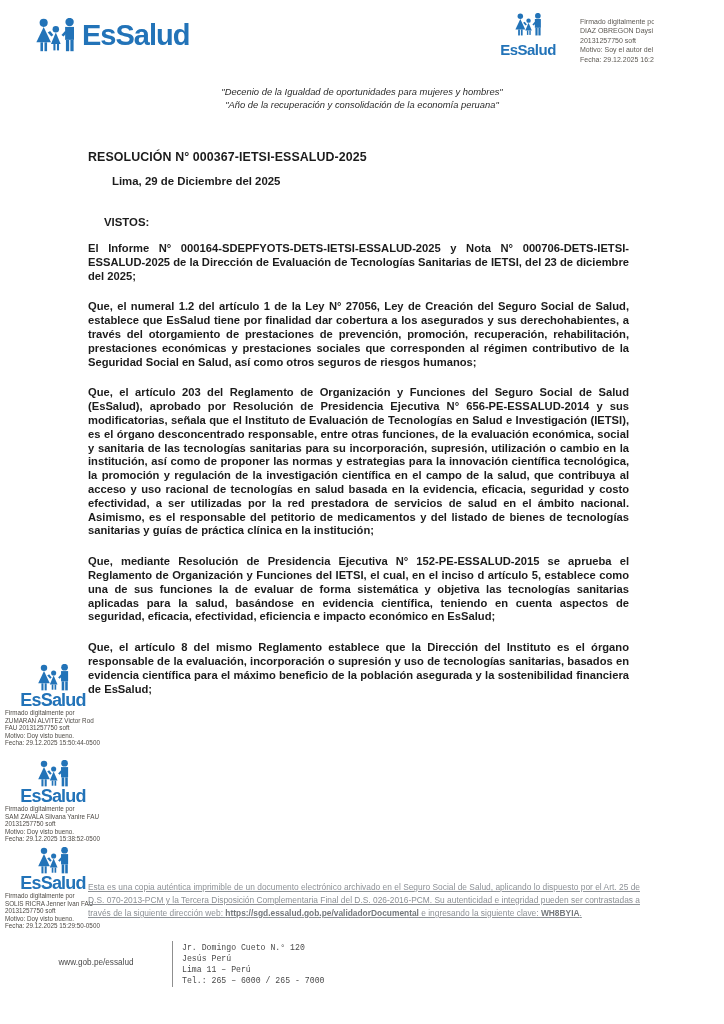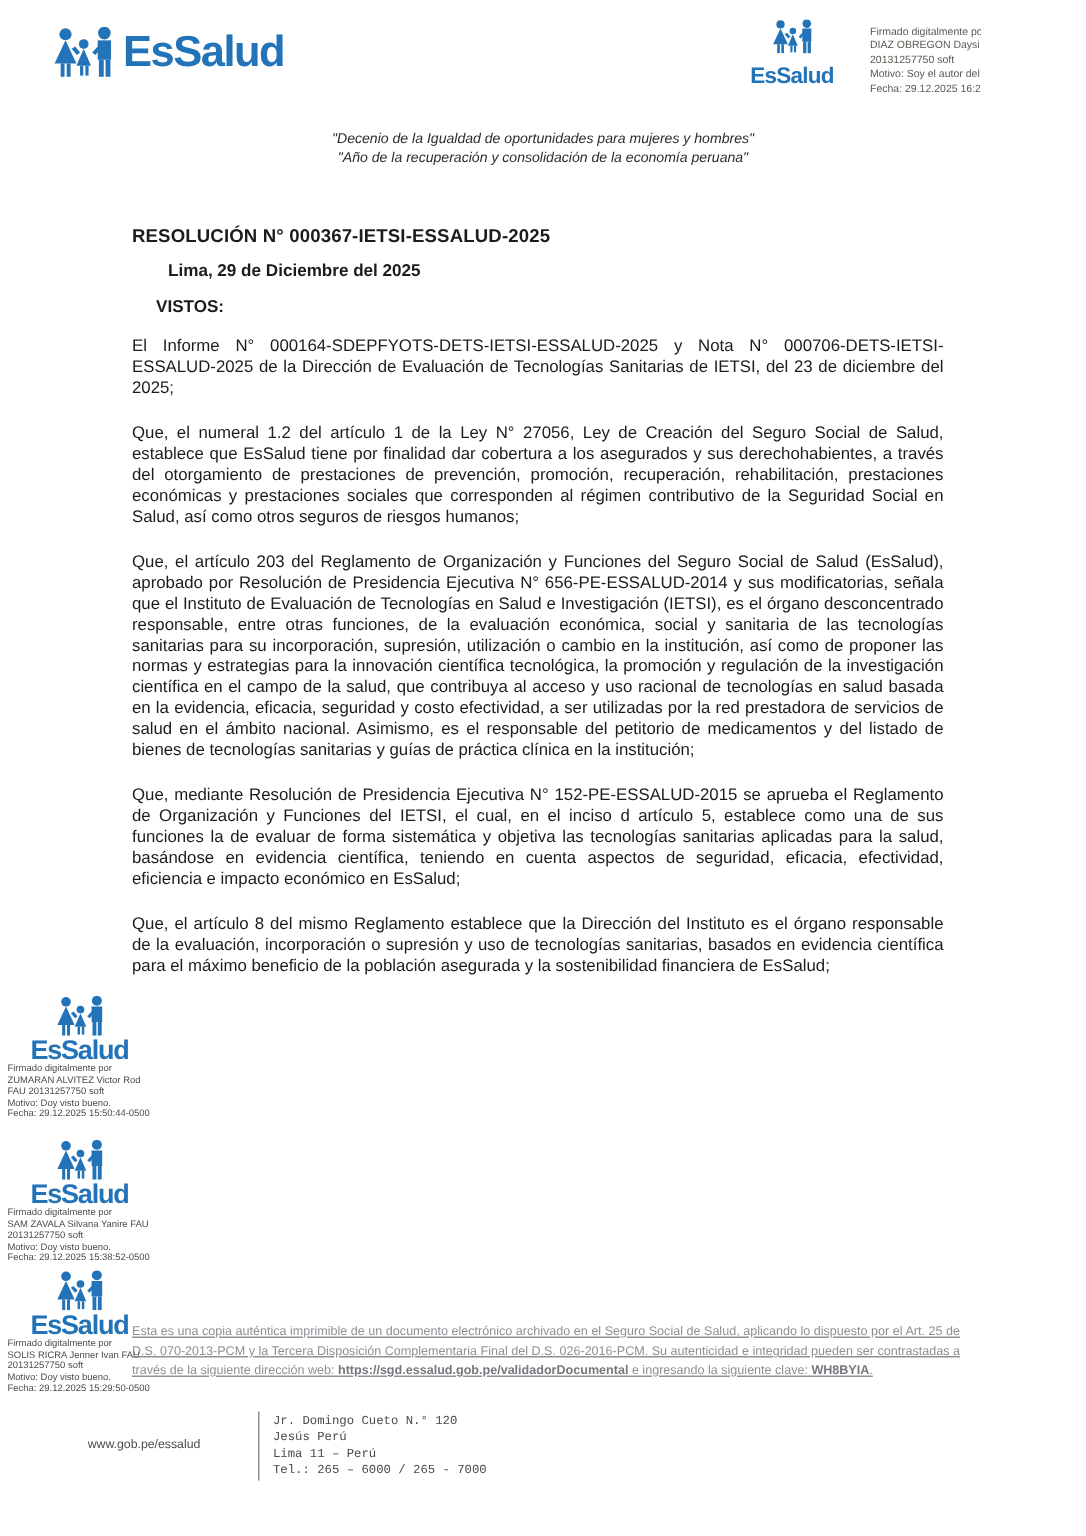--- a/index.html
+++ b/index.html
@@ -23,24 +23,24 @@
 
   .sig-block { position:absolute; font-size:7px; line-height:9.4px; color:#5d5953; text-align:left; }
   .sig-top { left:580px; top:17px; width:140px; }
 
   .quotes { position:absolute; left:0; top:85px; width:724px; text-align:center;
     font-style:italic; font-size:9.4px; line-height:13px; color:#2b2b2b; }
 
   
   .doc { position:absolute; left:88px; top:150px; width:541px; z-index:2; }
   .doc-title { font-size:12.4px; font-weight:bold; margin-bottom:11px; letter-spacing:0.1px; }
-  .doc-date  { font-size:11.4px; font-weight:bold; margin-bottom:12px;padding-left:24px; }
+  .doc-date  { font-size:11.4px; font-weight:bold; margin-bottom:29px;padding-left:24px; }
   .doc-h     { font-size:11.4px; font-weight:bold; margin-bottom:14px;margin-left:16px; }
   .doc-h2    { font-size:11.4px; font-weight:bold; margin-bottom:17px; }
-  .para { font-size:11.2px; line-height:13.8px; text-align:justify; margin-bottom:17px; }
+  .para { font-size:11.2px; line-height:13.8px; text-align:justify; margin-bottom:17px;font-weight:bold; }
 
   
   .side-stamp { position:absolute; left:2px; width:102px; z-index:1; }
   .side-stamp .logo-icon { display:block; width:38px; height:27px; margin:0 auto; }
   .side-stamp .logo-word { display:block; text-align:center; font-size:18px; font-weight:bold;
       color:#2273b8; letter-spacing:-0.8px; line-height:18px; }
   .side-stamp .sig-lines { font-size:6.3px; line-height:7.6px; color:#4e4a45; padding-left:3px; }
   .stamp-1 { top:664px; }
   .stamp-2 { top:760px; }
   .stamp-3 { top:847px; }

